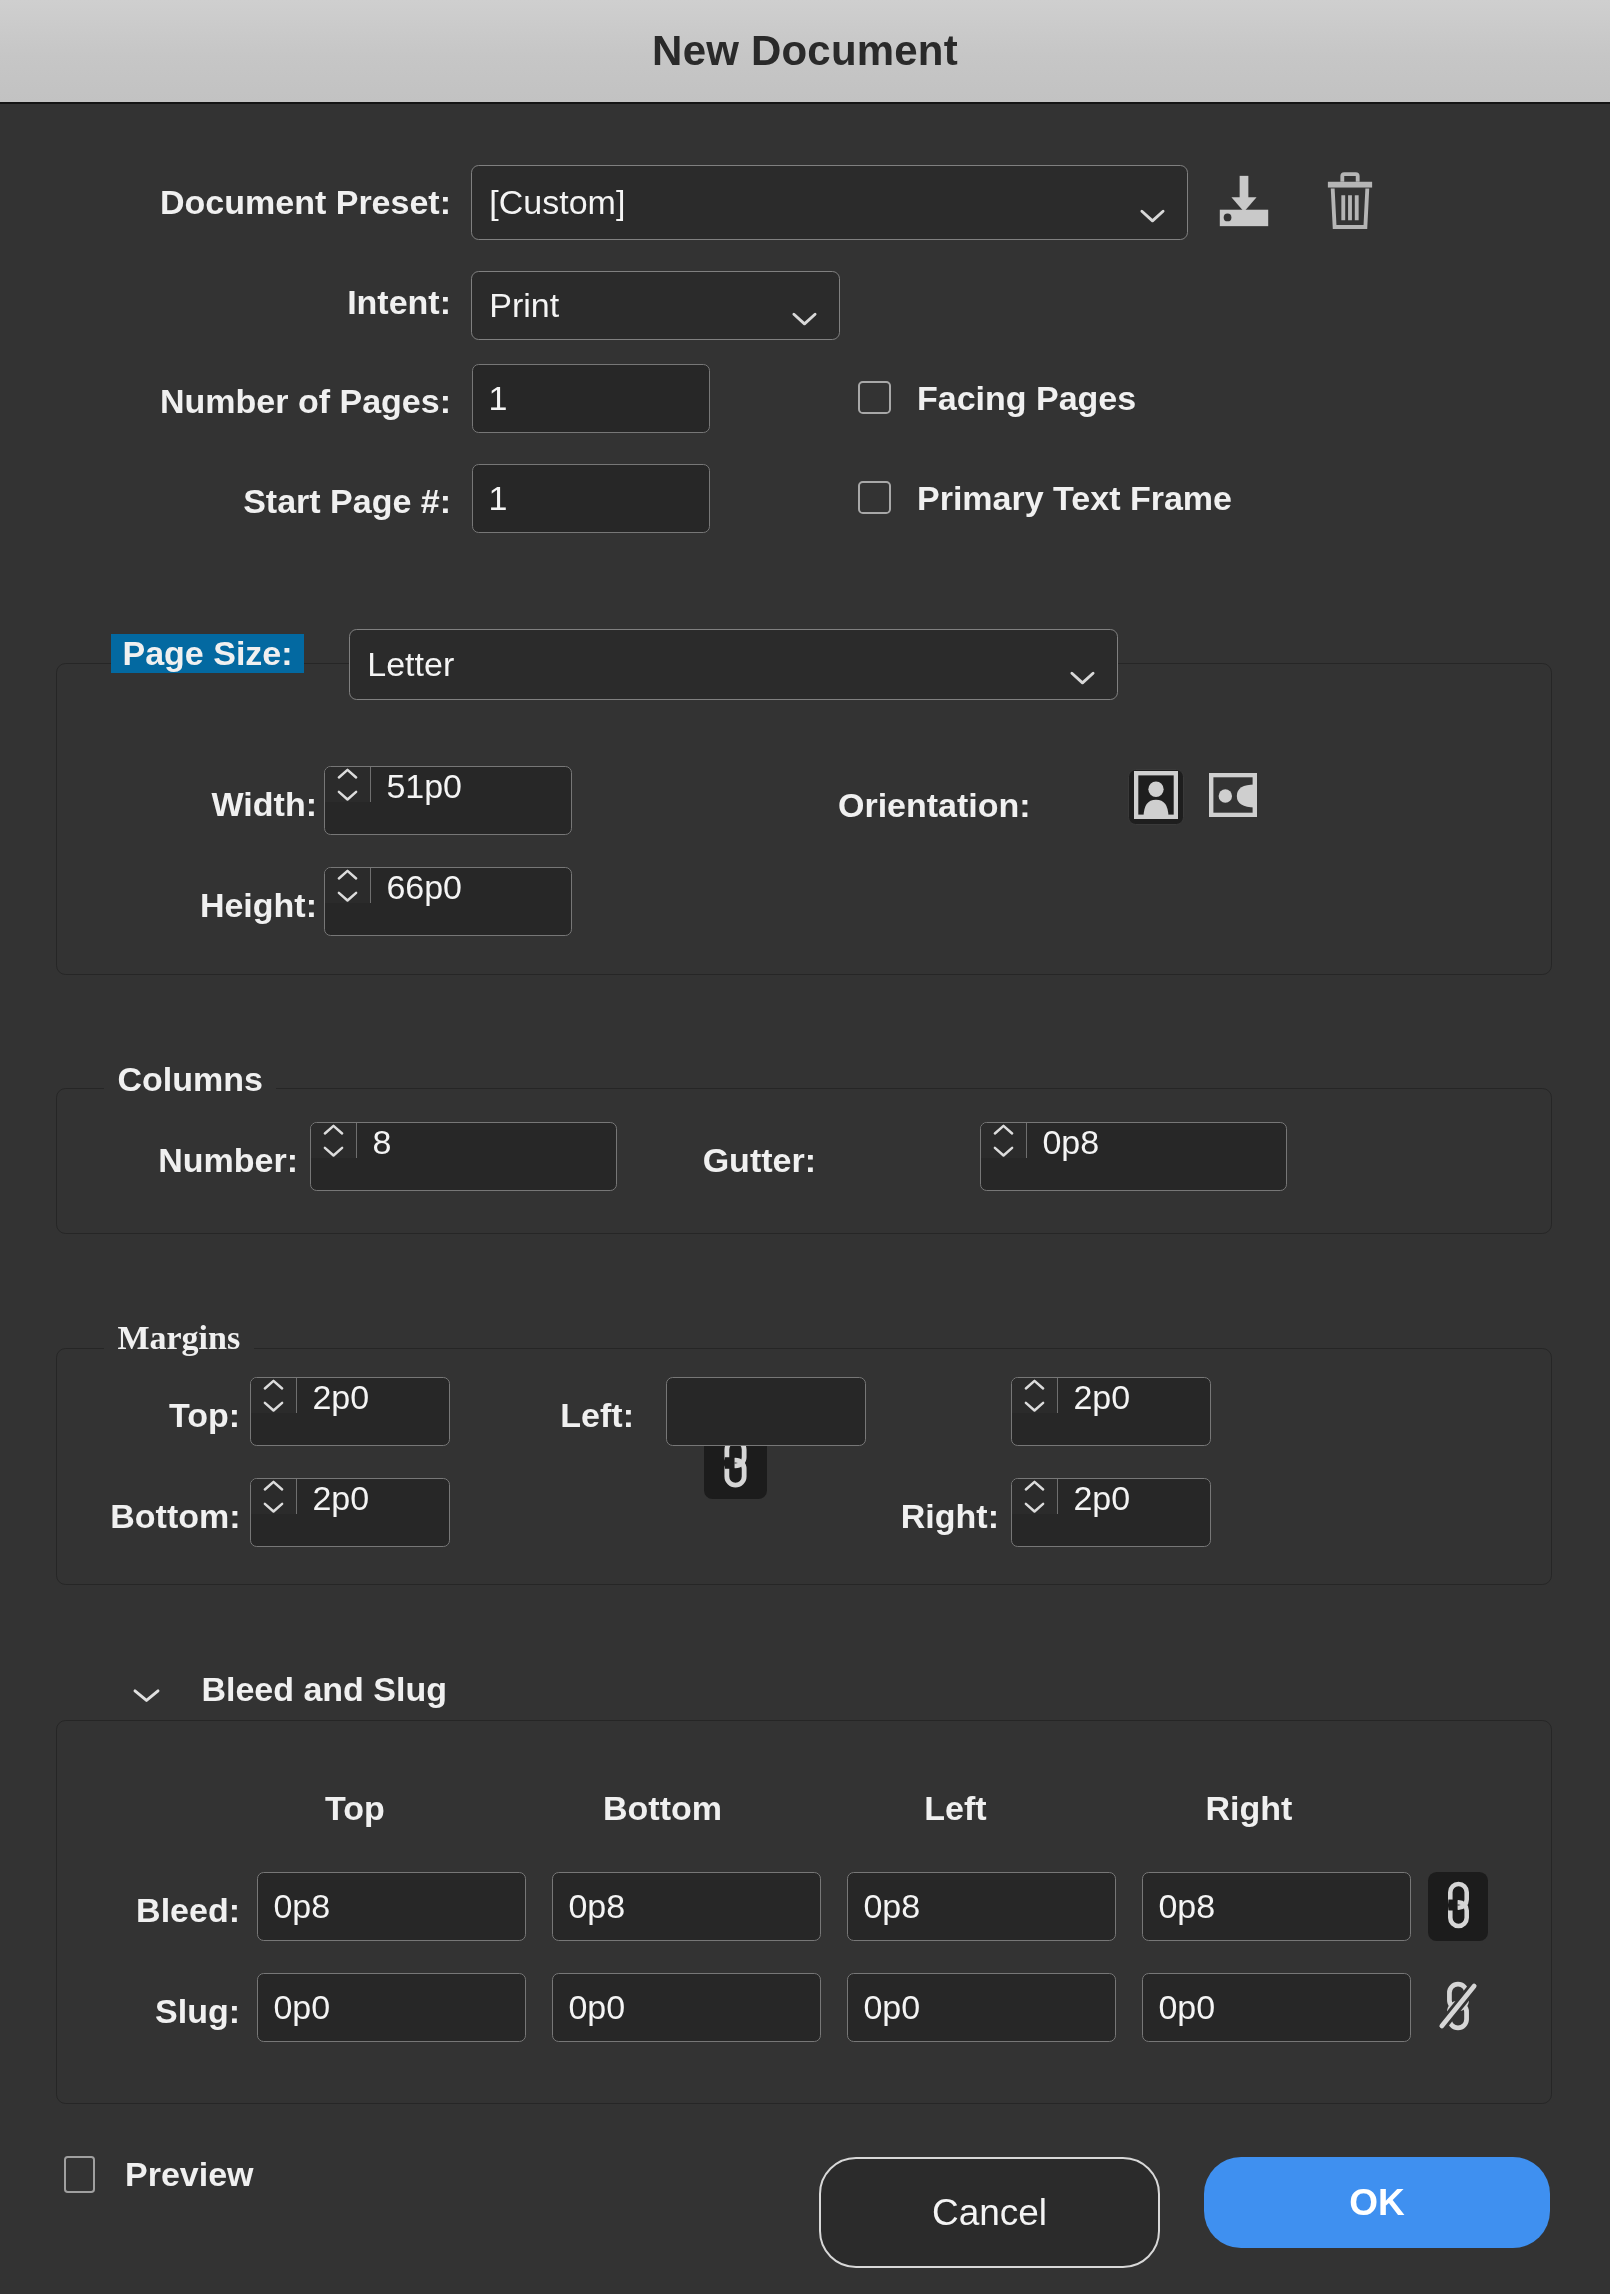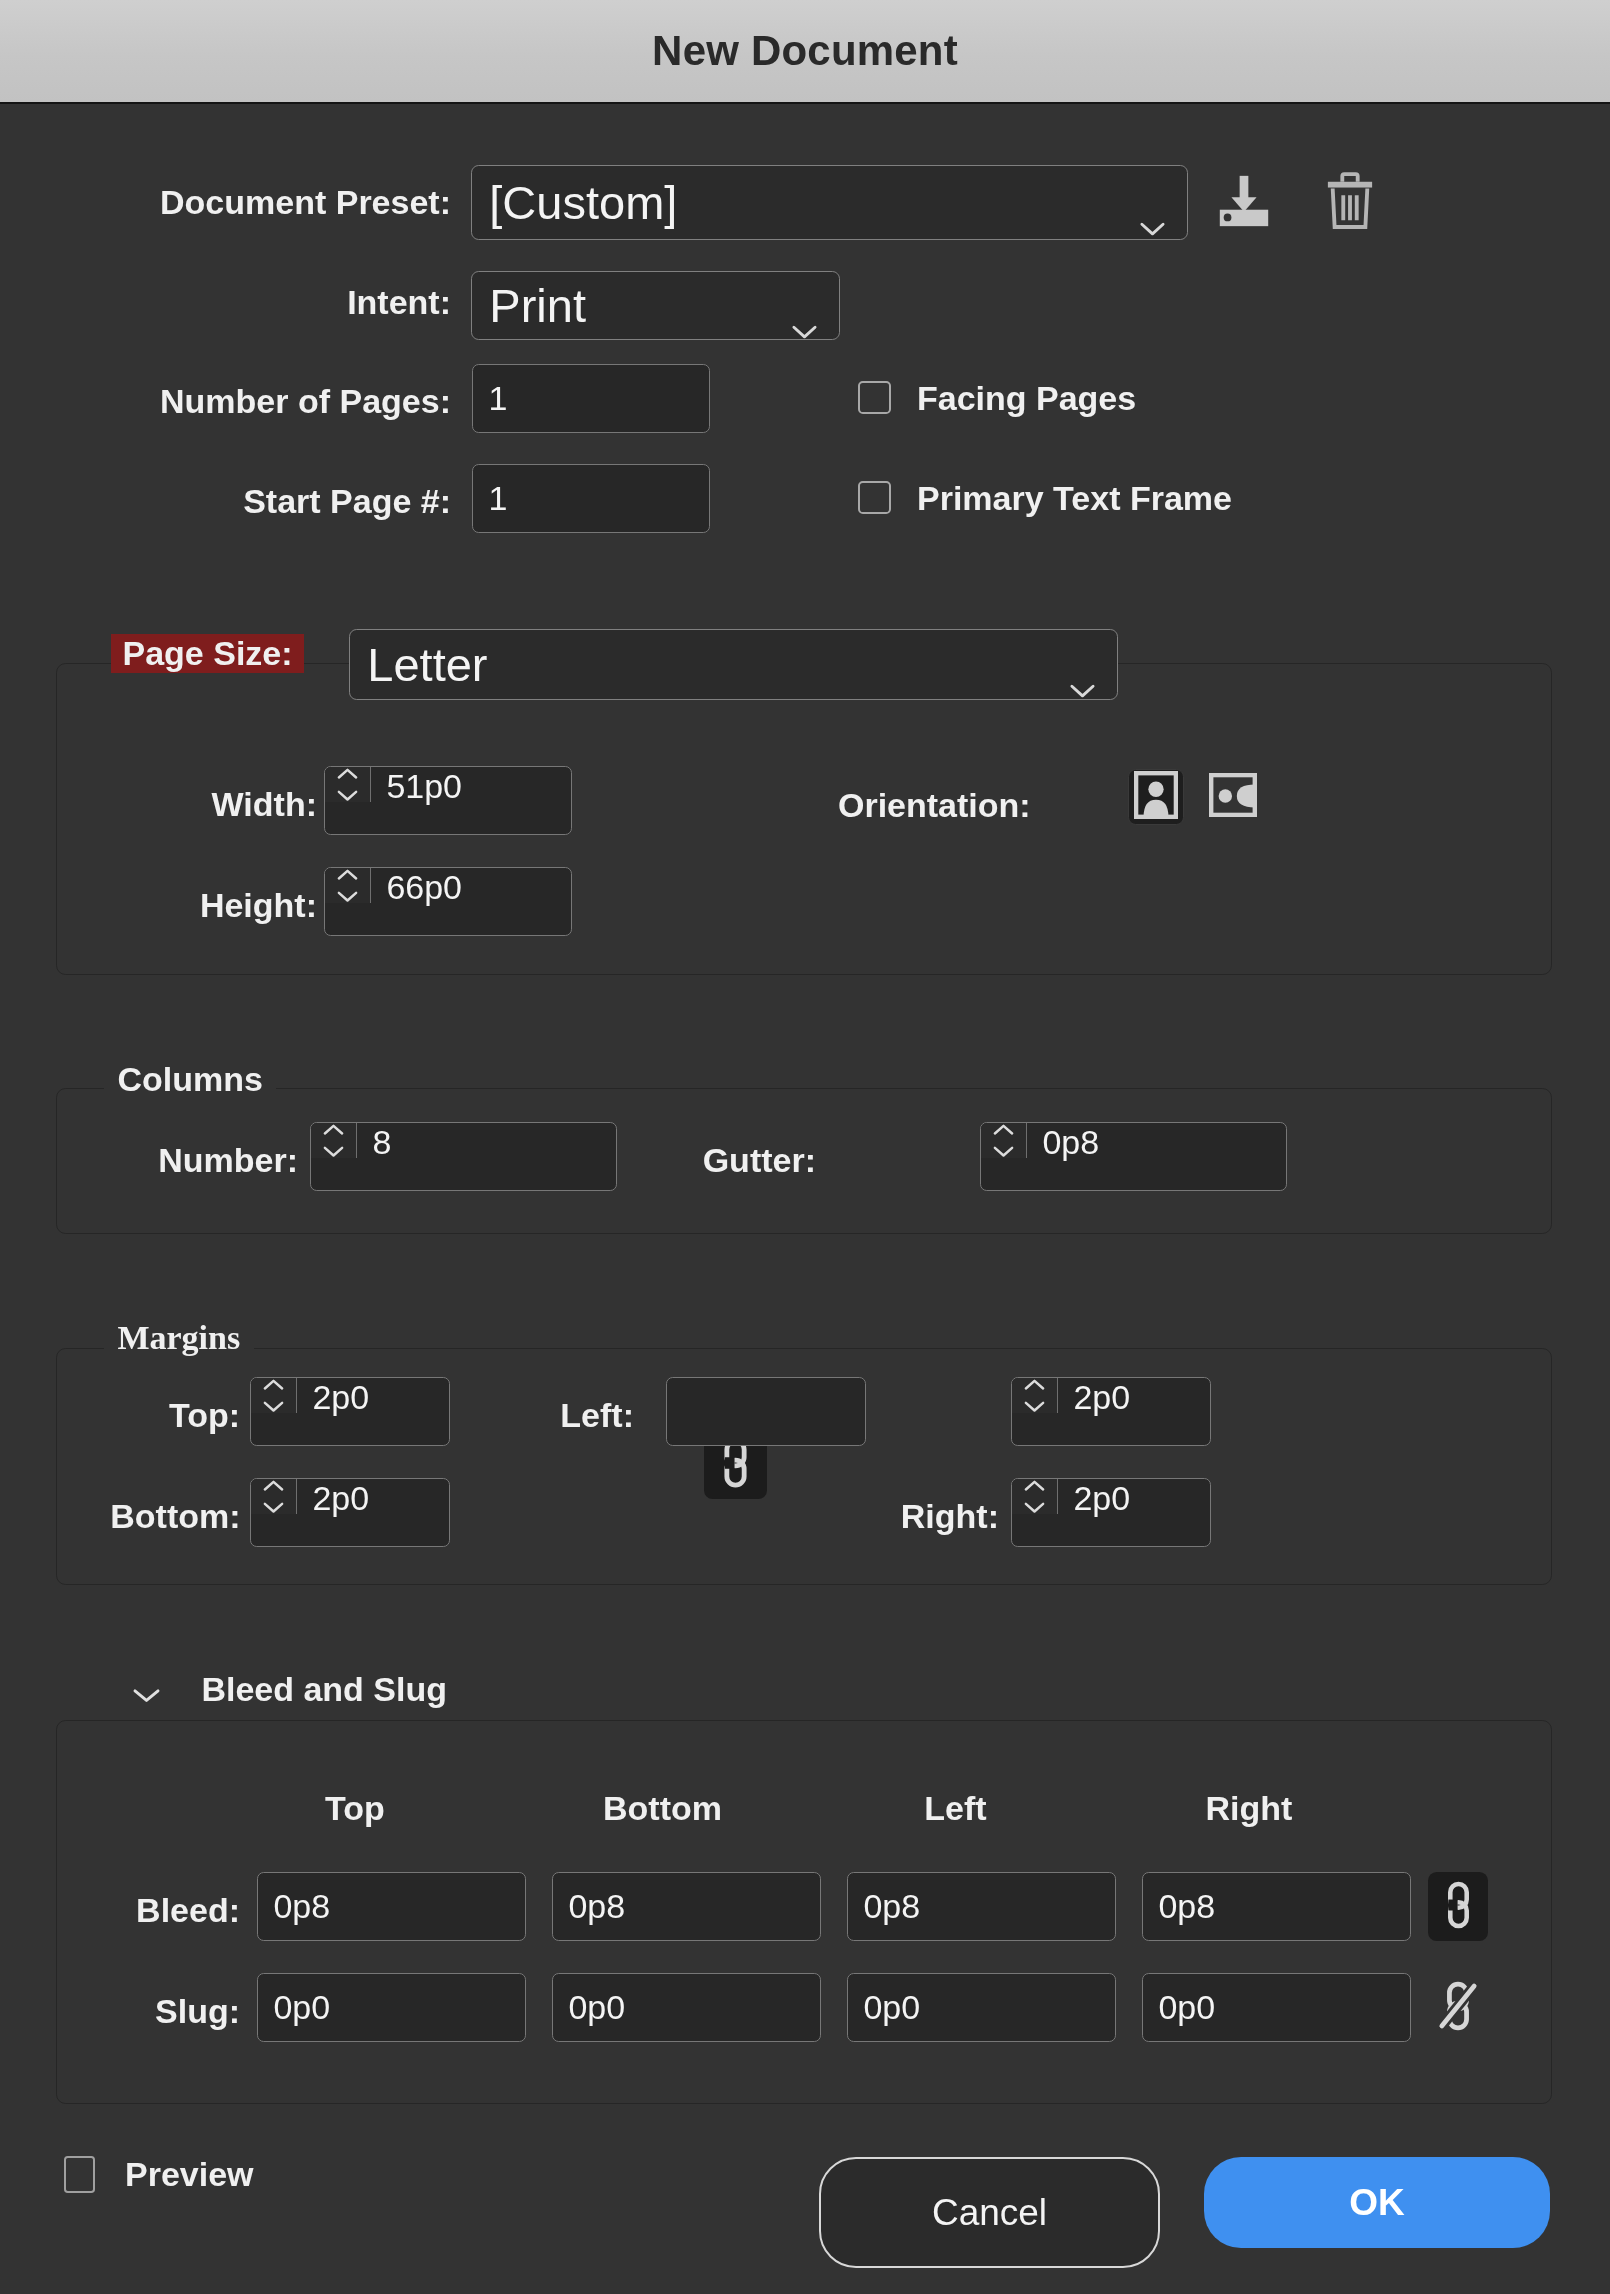--- a/index.html
+++ b/index.html
@@ -60,21 +60,21 @@
   }
 
   .combo {
     position: absolute;
     background: #2b2b2b;
     border: 1.9px solid #808080;
     border-radius: 7.7px;
     display: flex;
     align-items: center;
     color: #f4f4f4;
-    font-size: 47px;
+    font-size: 34px;
     padding-left: 17.3px;
   }
   .combo .chev {
     position: absolute;
     right: 21px;
     top: 50%;
     transform: translateY(-50%);
     width: 27px; height: 17.3px;
   }
 
@@ -265,21 +265,21 @@
 
   <div class="field" style="left:472px; top:464px; width:238px; height:69px;">
     <span>1</span>
   </div>
 
   <div class="cbox" style="left:858px; top:481px;"></div>
   <div class="lbl" style="position:absolute; left:917px; top:479px;">Primary Text Frame</div>
 
   <div class="group" style="left:56px; top:663px; width:1496px; height:312px;"></div>
 
-  <div class="lbl" style="position:absolute; left:111px; top:634px; background:#7f1d1d; padding:0 11.5px;">Page Size:</div>
+  <div class="lbl" style="position:absolute; left:111px; top:634px; background:#0369a1; padding:0 11.5px;">Page Size:</div>
 
   <div class="combo" style="left:349px; top:629px; width:769px; height:71px;">
     <span>Letter</span>
     <span class="chev">
       <svg viewBox="0 0 28 18">
           <path d="M3 4 L14 14 L25 4" stroke="#d8d8d8" stroke-width="3" fill="none" stroke-linecap="round" stroke-linejoin="round"></path>
         </svg>
     </span>
   </div>
 

